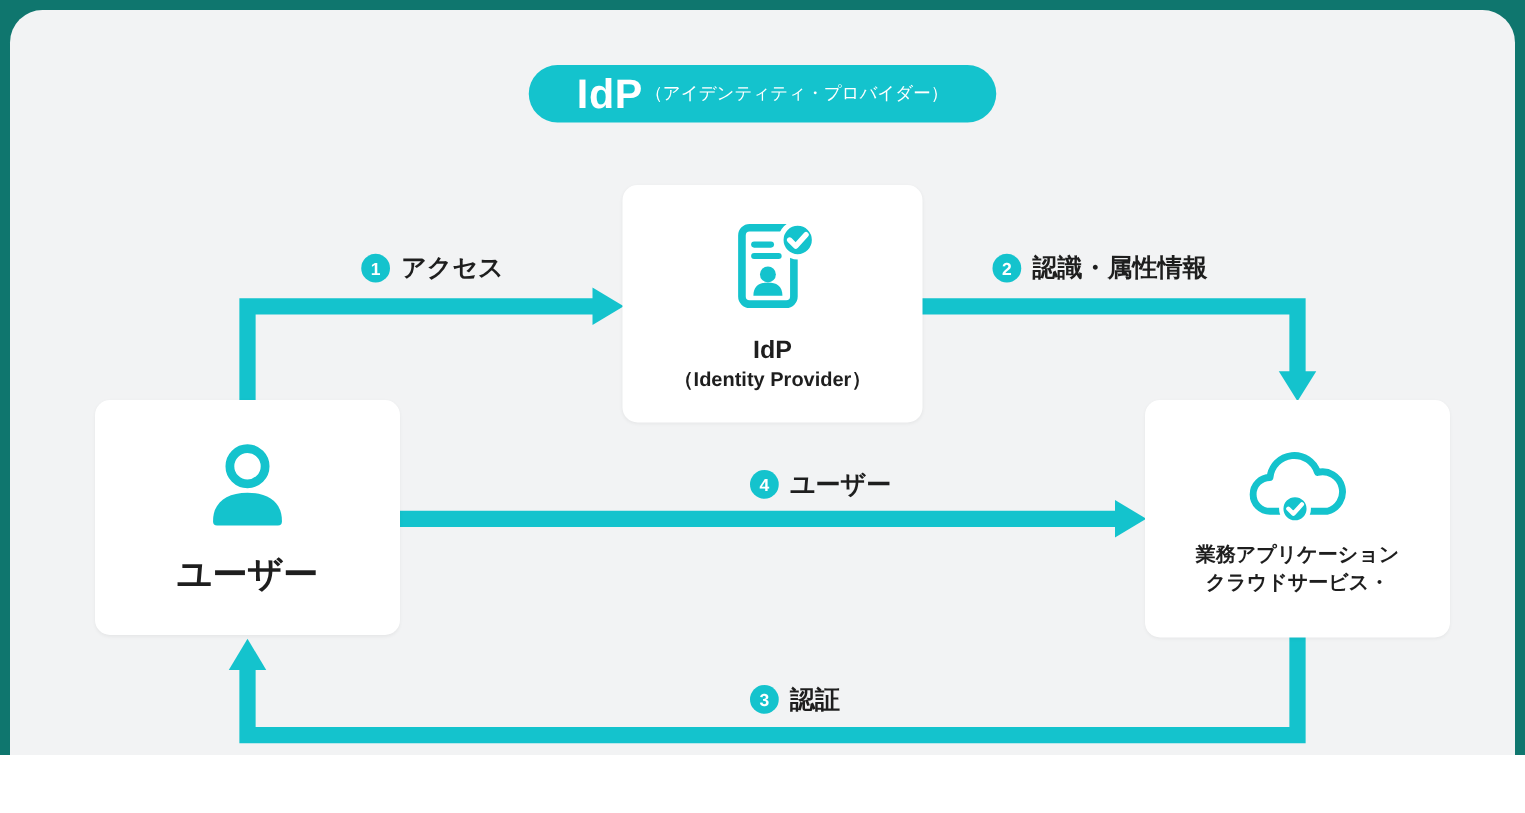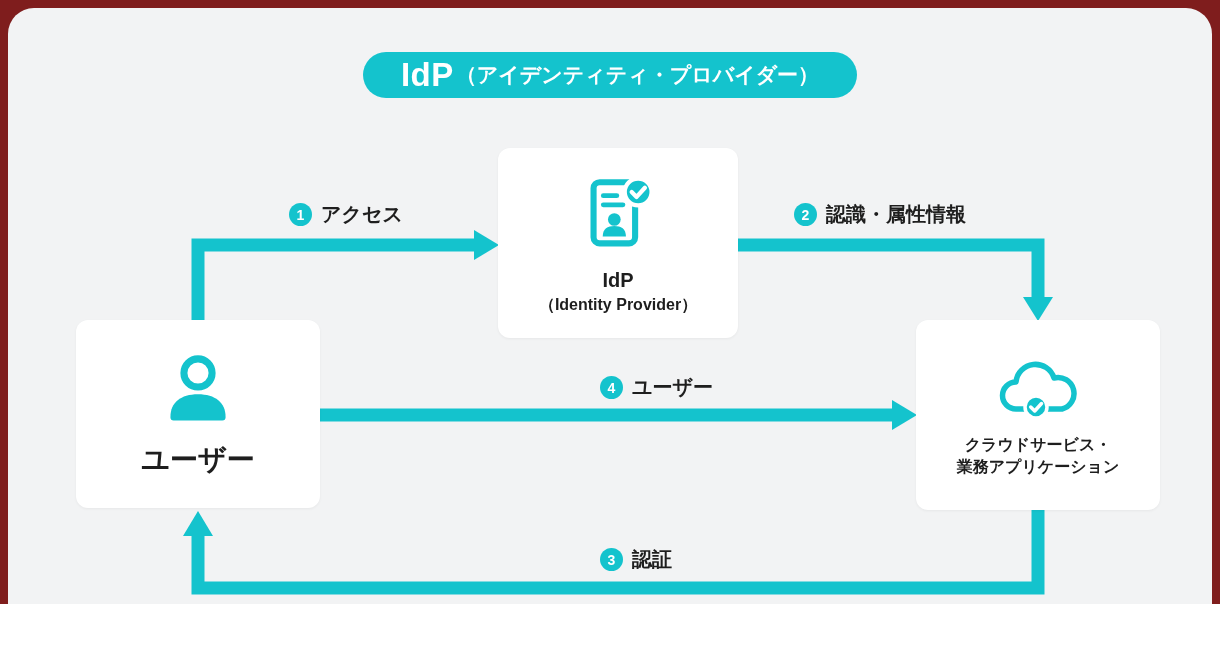--- a/index.html
+++ b/index.html
@@ -5,21 +5,21 @@
   html, body {
     margin: 0;
     padding: 0;
     background: #ffffff;
     font-family: "Liberation Sans", "DejaVu Sans", sans-serif;
   }
   .canvas {
     position: relative;
     width: 1220px;
     height: 604px;
-    background: #7f1d1d;
+    background: #0f766e;
     overflow: hidden;
   }
   .panel {
     position: absolute;
     left: 8px;
     top: 8px;
     width: 1204px;
     height: 634px;
     background: var(--panel, #F2F3F4);
     border-radius: 26px;
@@ -42,22 +42,22 @@
     border-radius: 999px;
     background: var(--accent, #14C3CD);
     color: #ffffff;
   }
   .title-main {
     font-size: 33px;
     font-weight: bold;
     letter-spacing: 0.5px;
   }
   .title-sub {
-    font-size: 21px;
-    font-weight: bold;
+    font-size: 14px;
+    font-weight: normal;
   }
   .arrows {
     position: absolute;
     left: 0;
     top: 0;
     width: 1220px;
     height: 650px;
     pointer-events: none;
   }
   .node {
@@ -171,22 +171,22 @@
 
     <div class="node node-cloud">
       <span class="icon">
         <svg width="96" height="74" viewBox="0 0 96 72" xmlns="http://www.w3.org/2000/svg">
           <path d="M26 56 A13.5 13.5 0 0 1 26 29 A19.5 19.5 0 0 1 64 25 A15.5 15.5 0 0 1 72 56 Z" fill="#ffffff" stroke="var(--accent)" stroke-width="5.5" stroke-linejoin="round"></path>
           <circle cx="46" cy="54" r="11" fill="var(--accent)" stroke="#ffffff" stroke-width="3.5"></circle>
           <polyline points="40.7,54 44.7,58 51.5,50.5" fill="none" stroke="#ffffff" stroke-width="3.5" stroke-linecap="round" stroke-linejoin="round"></polyline>
         </svg>
       </span>
       <div class="node-label">
+        <span class="line2">業務アプリケーション</span>
         <span class="line2">クラウドサービス・</span>
-        <span class="line2">業務アプリケーション</span>
       </div>
     </div>
 
     <div class="step-label step-1">
       <span class="step-badge">1</span>
       <span>アクセス</span>
     </div>
 
     <div class="step-label step-2">
       <span class="step-badge">2</span>

